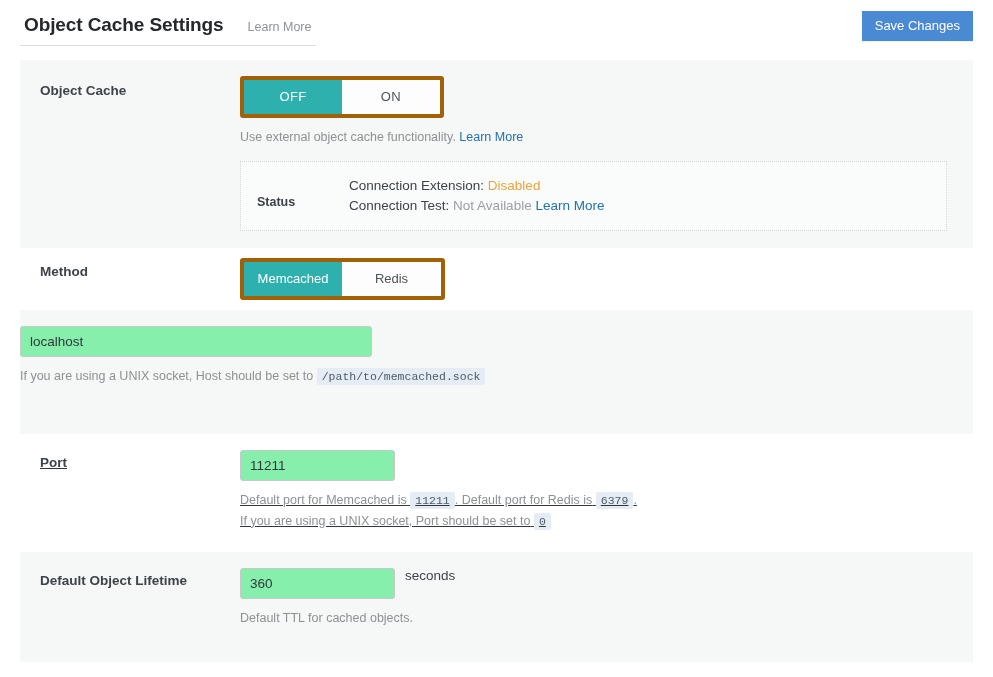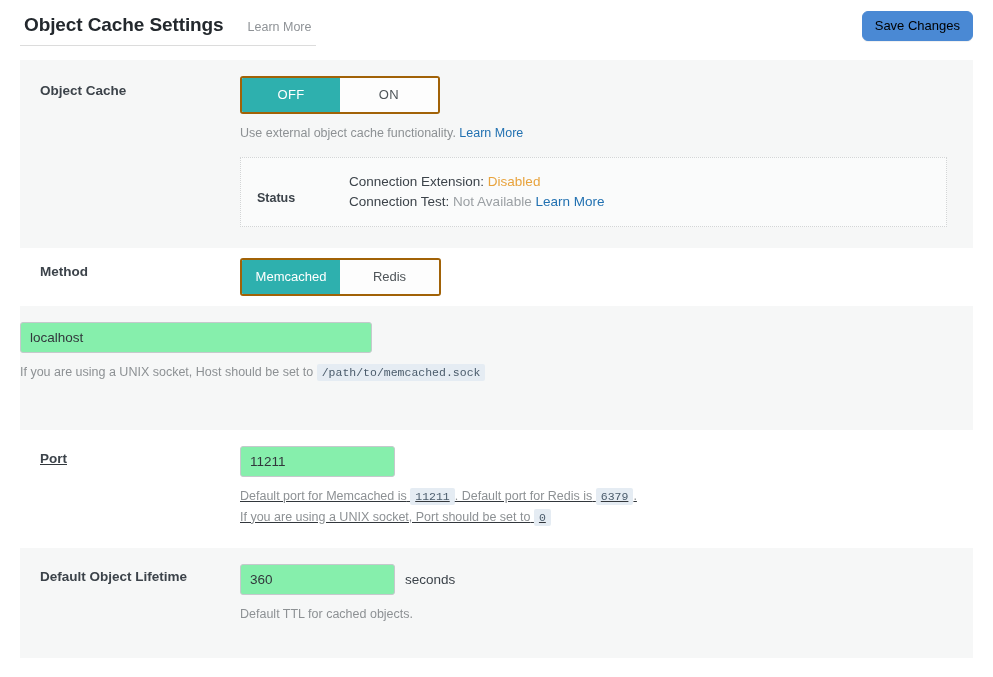--- a/index.html
+++ b/index.html
@@ -41,23 +41,23 @@
     font-size: 12.5px;
     color: #8f9397;
     text-decoration: none;
     white-space: nowrap;
   }
   .save-button {
     position: absolute;
     top: 11px;
     right: 20px;
     background: #4a89d4;
-    color: #000000;
+    color: #ffffff;
     border: 1px solid #4a89d4;
-    border-radius: 6px;
+    border-radius: 0;
     font-family: "Liberation Sans", sans-serif;
     font-size: 13px;
     padding: 7px 12px 8px 12px;
     cursor: pointer;
     line-height: 1;
     box-shadow: 0 1px 0 rgba(0,0,0,0.06);
   }
 
   
   .settings-table {
@@ -97,21 +97,21 @@
 
   .row-method .row-label   { padding-top: 15px; }
   .row-method .row-field   { padding-top: 10px; padding-bottom: 10px; }
   .row-host .row-label     { padding-top: 20px; }
   .row-port .row-label     { padding-top: 20px; }
   .row-lifetime .row-label { padding-top: 20px; }
 
   
   .toggle {
     display: inline-flex;
-    border: 2px solid #a16207;
+    border: 4px solid #a16207;
     border-radius: 3px;
     overflow: hidden;
     background: #ffffff;
   }
   .toggle-option {
     font-family: "Liberation Sans", sans-serif;
     font-size: 13px;
     color: #4e5458;
     background: #fdfdfd;
     border: 0;
@@ -190,21 +190,21 @@
   .input-host     { width: 352px; }
   .input-port     { width: 155px; }
   .input-lifetime { width: 155px; }
   .unit-label {
     font-size: 13.5px;
     color: #3c434a;
     margin-left: 10px;
   }
   .field-inline {
     display: flex;
-    align-items: center;
+    align-items: flex-start;
   }
 </style>
 </head>
 <body>
 
 <div class="page-header">
   <div class="header-left">
     <span class="page-title">Object Cache Settings</span>
     <a class="header-learn-more" href="#">Learn More</a>
   </div>

